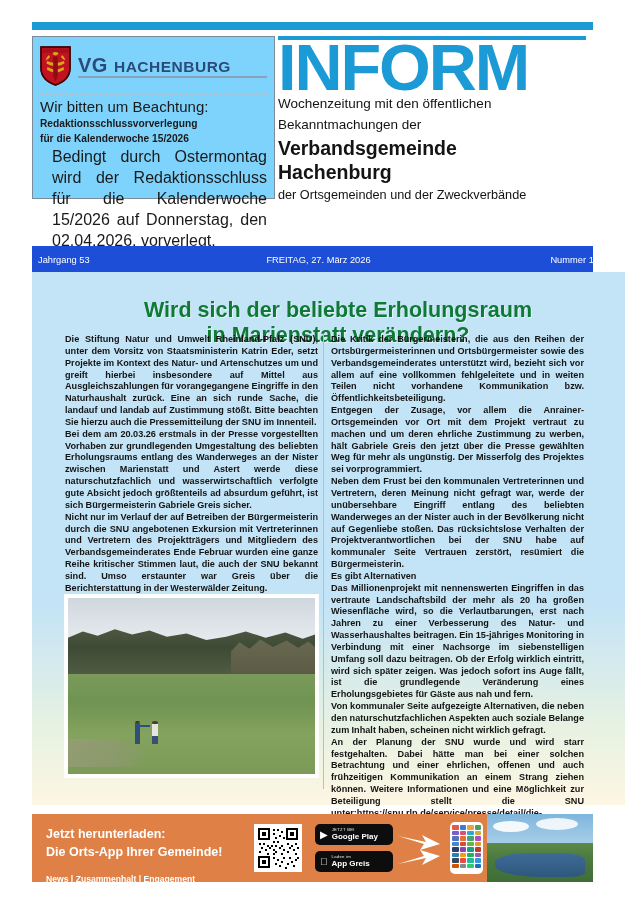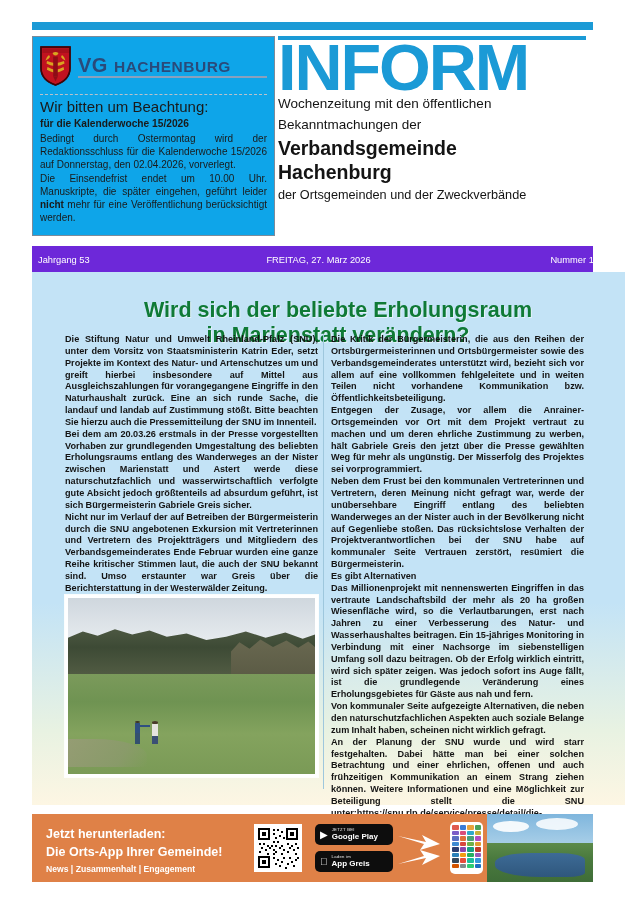--- a/index.html
+++ b/index.html
@@ -12,56 +12,56 @@
   }
   .page{position:absolute;left:0;top:0;width:625px;height:897px;}
 
   
   .top-rule{position:absolute;left:32px;top:22px;width:561px;height:8px;background:#1b9ad6;}
 
   
   .masthead{position:absolute;left:32px;top:36px;width:561px;height:205px;}
 
   .notice-box{
-    position:absolute;left:0;top:0;width:243px;height:200px;
-    border:1px solid #7b8b9a;background:#0ea5e9;box-sizing:border-box;
+    position:absolute;left:0;top:0;width:243px;height:163px;
+    border:1px solid #7b8b9a;background:#7dd3fc;box-sizing:border-box;
     padding:5px 7px 20px 7px;
   }
   .vg-row{display:flex;align-items:center;gap:7px;height:48px;}
   .crest{width:31px;height:40px;position:relative;flex:none;}
   .crest svg{display:block;}
   .vg-title{
     font-size:20px;font-weight:bold;color:#2a4a7a;
     letter-spacing:.5px;line-height:1;
     font-family:"Liberation Sans", sans-serif;
   }
   .vg-title .sm{font-size:15.5px;}
   .vg-rule{height:2px;background:#8aa0bd;margin:1px 0 0 0;width:100%;}
   .vg-dash{border-top:1px dashed #b9c2cb;margin:4px 0 3px 0;}
   .notice-h{font-size:15px;font-weight:normal;color:#1a1a1a;line-height:1.15;margin:0 0 2px 0;}
   .notice-sub{font-size:10.2px;font-weight:bold;color:#1a1a1a;line-height:1.28;margin:0 0 2px 0;}
-  .notice-p{font-size:10px;color:#1a1a1a;line-height:1.3;margin:0 0 1px 0;text-align:justify;}
+  .notice-p{font-size:16px;color:#1a1a1a;line-height:1.3;margin:0 0 1px 12px;text-align:justify;}
   .notice-p b{font-weight:bold;}
 
   .brand{position:absolute;left:246px;top:0;width:308px;}
   .brand-bar{width:100%;height:4px;background:#1b9ad6;}
   .inform{
     font-family:"Liberation Sans", sans-serif;
     font-size:64px;font-weight:bold;color:#1b9ad6;
     line-height:.82;letter-spacing:-2px;margin:2px 0 0 0;
     transform:scaleX(1.04);transform-origin:left center;
   }
   .brand-l1,.brand-l2{font-size:13.5px;color:#141414;line-height:1.52;}
   .brand-big{font-size:19.5px;font-weight:bold;color:#141414;line-height:1.28;}
   .brand-l3{font-size:12.7px;color:#141414;line-height:1.4;margin-top:2px;}
 
   
   .issue-bar{
     position:absolute;left:32px;top:246px;width:561px;height:27px;
-    background:#6d28d9;color:#ffffff;font-size:9.3px;
+    background:#1d4ed8;color:#ffffff;font-size:9.3px;
     display:flex;align-items:center;
   }
   .issue-left{padding-left:6px;flex:0 0 33%;}
   .issue-mid{flex:0 0 34%;text-align:center;}
   .issue-right{flex:0 0 33%;text-align:right;padding-right:6px;}
 
   
   .article{
     position:absolute;left:32px;top:272px;width:612px;height:533px;
     background:linear-gradient(180deg,#c3e3f6 0%,#c3e3f6 62%,#e8f2e2 86%,#fdf6e3 100%);
@@ -111,21 +111,21 @@
   .photo .p2 .l{position:absolute;top:15px;left:0;width:6px;height:8px;background:#3b4f74;}
 
   
   .ad{
     position:absolute;left:32px;top:814px;width:561px;height:68px;
     background:#df8147;overflow:hidden;
   }
   .ad-text{position:absolute;left:14px;top:11px;color:#ffffff;}
   .ad-l1{font-size:12.5px;font-weight:bold;line-height:1.45;}
   .ad-l2{font-size:12.5px;font-weight:bold;line-height:1.45;}
-  .ad-l3{font-size:8.6px;font-weight:bold;line-height:1.6;margin-top:2px;}
+  .ad-l3{font-size:8.6px;font-weight:bold;line-height:1.6;margin-top:12px;}
   .qr{position:absolute;left:222px;top:10px;width:48px;height:48px;background:#ffffff;padding:2px;box-sizing:border-box;}
   .qr svg{display:block;}
   .badges{position:absolute;left:283px;top:10px;width:78px;}
   .badge{
     background:#0d0d0d;color:#ffffff;border-radius:5px;height:21px;width:78px;
     display:flex;align-items:center;gap:4px;padding:0 5px;box-sizing:border-box;margin-bottom:6px;
   }
   .badge .g{font-size:10px;line-height:1;color:#fff;}
   .badge .tx{display:flex;flex-direction:column;line-height:1;}
   .badge .tx .s{font-size:4.2px;letter-spacing:.3px;opacity:.92;}
@@ -173,20 +173,21 @@
         <div style="flex:1;">
           <div class="vg-title">
             <span>VG</span>
             <span class="sm">HACHENBURG</span>
           </div>
           <div class="vg-rule"></div>
         </div>
       </div>
       <div class="vg-dash"></div>
       <div class="notice-h">Wir bitten um Beachtung:</div>
+      <div class="notice-sub">Redaktionsschlussvorverlegung</div>
       <div class="notice-sub">für die Kalenderwoche 15/2026</div>
       <p class="notice-p">Bedingt durch Ostermontag wird der Redaktionsschluss für die Kalenderwoche 15/2026 auf Donnerstag, den 02.04.2026, vorverlegt.</p>
       <p class="notice-p"><span>Die Einsendefrist endet um 10.00 Uhr. Manuskripte, die später eingehen, geführt leider </span><b>nicht</b><span> mehr für eine Veröffentlichung berücksichtigt werden.</span></p>
     </div>
 
     <div class="brand">
       <div class="brand-bar"></div>
       <div class="inform">INFORM</div>
       <div class="brand-l1">Wochenzeitung mit den öffentlichen</div>
       <div class="brand-l2">Bekanntmachungen der</div>

